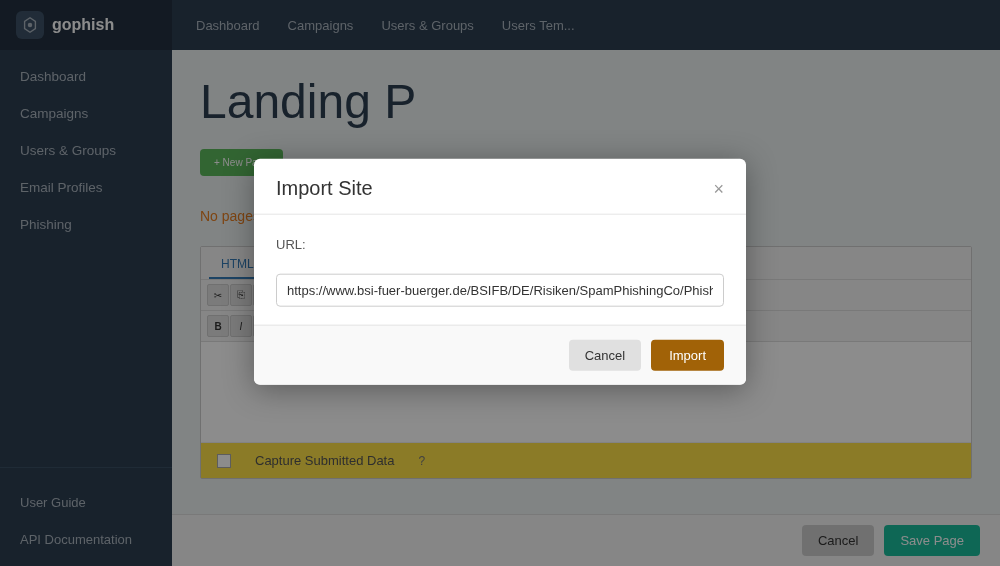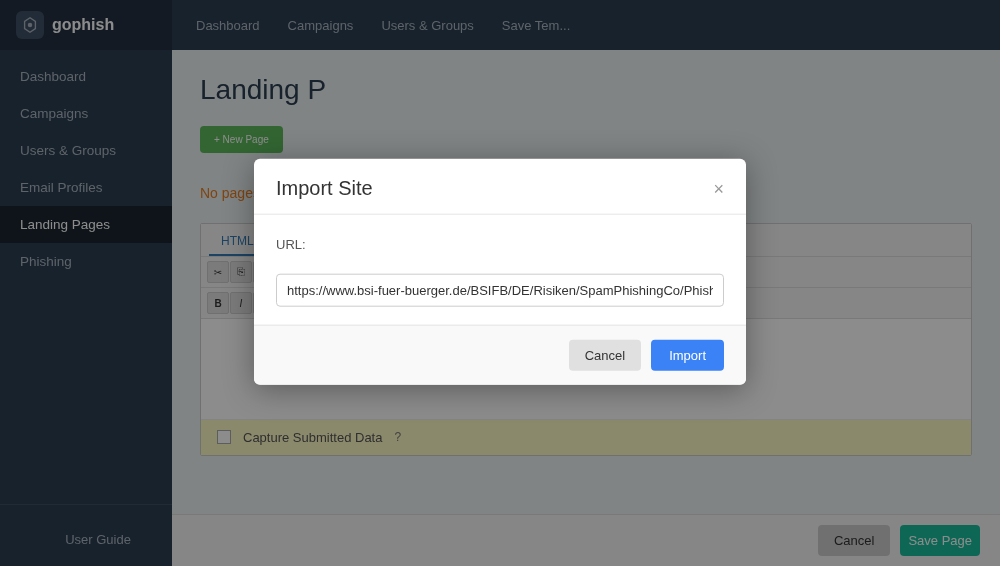--- a/index.html
+++ b/index.html
@@ -35,21 +35,21 @@
       display: flex;
       align-items: center;
       padding: 11px 20px;
       color: #aab4be;
       font-size: 13.5px;
       cursor: pointer;
       text-decoration: none;
     }
     .nav-item.active { background: #1a252f; color: #fff; }
     .sidebar-footer { padding: 16px 0 8px 0; border-top: 1px solid #3a4f63; }
-    .sidebar-footer .nav-item { font-size: 13px; justify-content: center; }
+    .sidebar-footer .nav-item { font-size: 13px; }
 
     
     .main-content {
       position: absolute;
       left: 172px; top: 0;
       width: 828px; height: 566px;
       background: #ecf0f1;
     }
 
     
@@ -66,21 +66,21 @@
       font-size: 13px;
       cursor: pointer;
     }
 
     
     .page-body {
       padding: 24px 28px;
       position: relative;
     }
     .page-title {
-      font-size: 28px;
+      font-size: 48px;
       font-weight: 300;
       color: #2c3e50;
       margin-bottom: 20px;
     }
     .btn-new-page {
       background: #5cb85c;
       color: #fff;
       border: none;
       padding: 8px 14px;
       border-radius: 4px;
@@ -139,24 +139,24 @@
       border-radius: 2px;
       padding: 0 4px;
       color: #333;
     }
     .editor-body {
       min-height: 100px;
       background: #fff;
     }
     .capture-row {
       display: flex;
-      align-items: flex-start;
-      gap: 12px;
+      align-items: flex-end;
+      gap: 24px;
       padding: 10px 16px;
-      background: #fef9c3;
+      background: #fde047;
       border-top: 1px solid #eee;
       font-size: 13px;
       color: #555;
     }
     .capture-checkbox {
       width: 14px; height: 14px;
       border: 1px solid #aaa;
       background: #fff;
     }
 
@@ -180,21 +180,21 @@
       border: none;
       padding: 8px 16px;
       border-radius: 4px;
       font-size: 13px;
       cursor: pointer;
     }
     .btn-save-page {
       background: #1abc9c;
       color: #fff;
       border: none;
-      padding: 8px 8px;
+      padding: 8px 16px;
       border-radius: 4px;
       font-size: 13px;
       cursor: pointer;
     }
 
     
     .overlay {
       position: absolute;
       left: 0; top: 0;
       width: 1000px; height: 566px;
@@ -263,21 +263,21 @@
     .btn-modal-cancel {
       background: #e0e0e0;
       color: #333;
       border: none;
       padding: 8px 16px;
       border-radius: 4px;
       font-size: 13px;
       cursor: pointer;
     }
     .btn-modal-import {
-      background: #3b82f6;
+      background: #a16207;
       color: #fff;
       border: none;
       padding: 8px 18px;
       border-radius: 4px;
       font-size: 13px;
       cursor: pointer;
       font-weight: 500;
     }
   </style>
 </head>
@@ -299,41 +299,41 @@
     </a>
     <a class="nav-item">
       <span>Campaigns</span>
     </a>
     <a class="nav-item">
       <span>Users &amp; Groups</span>
     </a>
     <a class="nav-item">
       <span>Email Profiles</span>
     </a>
-    <a class="nav-item active">
-      <span>Landing Pages</span>
-    </a>
     <a class="nav-item">
       <span>Phishing</span>
     </a>
   </nav>
   <div class="sidebar-footer">
     <a class="nav-item">
       <span>User Guide</span>
+    </a>
+    <a class="nav-item">
+      <span>API Documentation</span>
     </a>
   </div>
 </div>
 
 <div class="main-content">
 
   <div class="top-nav">
     <span class="top-nav-item">Dashboard</span>
     <span class="top-nav-item">Campaigns</span>
     <span class="top-nav-item">Users &amp; Groups</span>
-    <span class="top-nav-item">Save Tem...</span>
+    <span class="top-nav-item">Users Tem...</span>
   </div>
 
   <div class="page-body">
     <h1 class="page-title">Landing P</h1>
     <button class="btn-new-page">+ New Page</button>
     <div class="empty-state">No pages created yet. Let's creat</div>
 
     
     <div style="margin-top:10px; background:#fff; border:1px solid #ccc; border-radius:2px;">
       <div class="editor-tabs">

